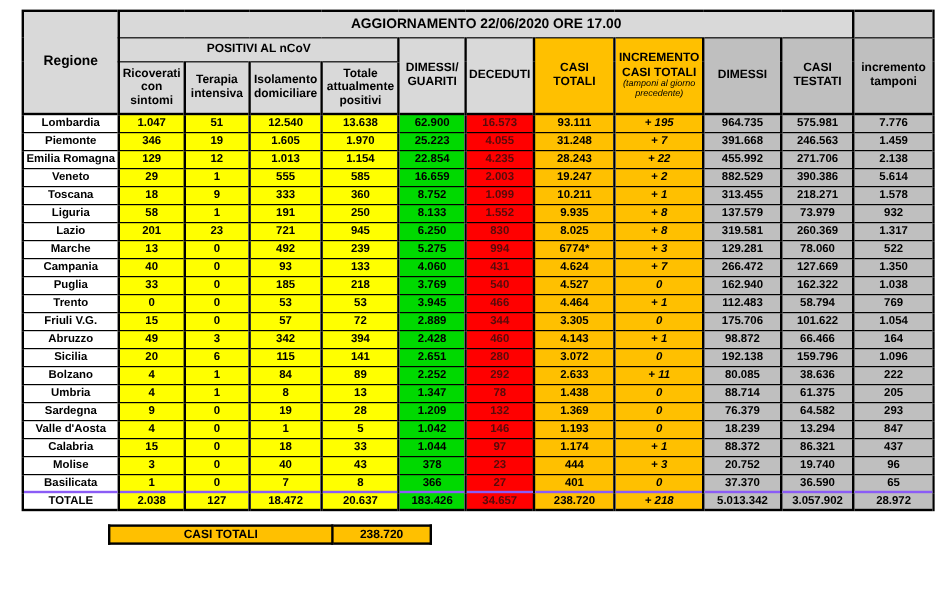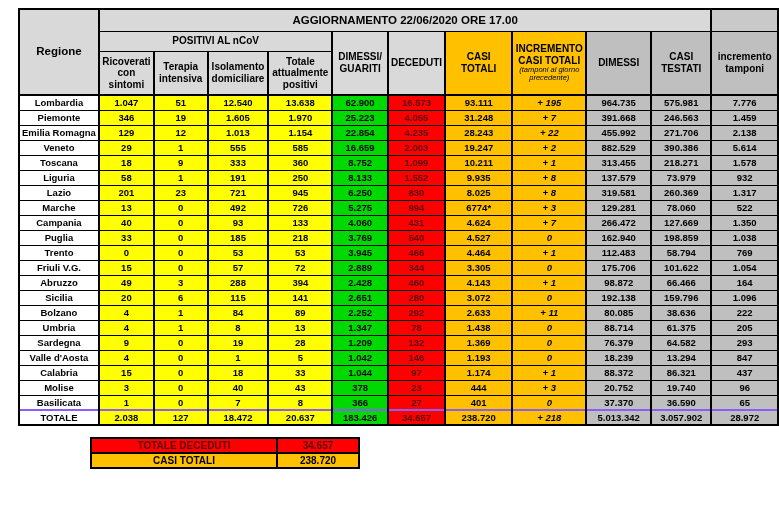--- a/index.html
+++ b/index.html
@@ -222,21 +222,21 @@
         <td class="c-incr">+ 8</td>
         <td class="c-gray">319.581</td>
         <td class="c-gray">260.369</td>
         <td class="c-gray">1.317</td>
       </tr>
       <tr>
         <td class="c-region">Marche</td>
         <td class="c-yellow">13</td>
         <td class="c-yellow">0</td>
         <td class="c-yellow">492</td>
-        <td class="c-yellow">726</td>
+        <td class="c-yellow">239</td>
         <td class="c-green">5.275</td>
         <td class="c-red">994</td>
         <td class="c-orange">6774*</td>
         <td class="c-incr">+ 3</td>
         <td class="c-gray">129.281</td>
         <td class="c-gray">78.060</td>
         <td class="c-gray">522</td>
       </tr>
       <tr>
         <td class="c-region">Campania</td>
@@ -256,21 +256,21 @@
         <td class="c-region">Puglia</td>
         <td class="c-yellow">33</td>
         <td class="c-yellow">0</td>
         <td class="c-yellow">185</td>
         <td class="c-yellow">218</td>
         <td class="c-green">3.769</td>
         <td class="c-red">540</td>
         <td class="c-orange">4.527</td>
         <td class="c-incr">0</td>
         <td class="c-gray">162.940</td>
-        <td class="c-gray">198.859</td>
+        <td class="c-gray">162.322</td>
         <td class="c-gray">1.038</td>
       </tr>
       <tr>
         <td class="c-region">Trento</td>
         <td class="c-yellow">0</td>
         <td class="c-yellow">0</td>
         <td class="c-yellow">53</td>
         <td class="c-yellow">53</td>
         <td class="c-green">3.945</td>
         <td class="c-red">466</td>
@@ -291,21 +291,21 @@
         <td class="c-orange">3.305</td>
         <td class="c-incr">0</td>
         <td class="c-gray">175.706</td>
         <td class="c-gray">101.622</td>
         <td class="c-gray">1.054</td>
       </tr>
       <tr>
         <td class="c-region">Abruzzo</td>
         <td class="c-yellow">49</td>
         <td class="c-yellow">3</td>
-        <td class="c-yellow">288</td>
+        <td class="c-yellow">342</td>
         <td class="c-yellow">394</td>
         <td class="c-green">2.428</td>
         <td class="c-red">460</td>
         <td class="c-orange">4.143</td>
         <td class="c-incr">+ 1</td>
         <td class="c-gray">98.872</td>
         <td class="c-gray">66.466</td>
         <td class="c-gray">164</td>
       </tr>
       <tr>
@@ -437,21 +437,17 @@
     </tbody>
 </table>
 
 <table class="summary">
   <colgroup>
       <col style="width:186px">
       <col style="width:82px">
     </colgroup>
   <tbody>
       <tr>
-        <td class="s-red">TOTALE DECEDUTI</td>
-        <td class="s-red">34.657</td>
-      </tr>
-      <tr>
         <td class="s-orange">CASI TOTALI</td>
         <td class="s-orange">238.720</td>
       </tr>
     </tbody>
 </table>
 
 </body></html>

